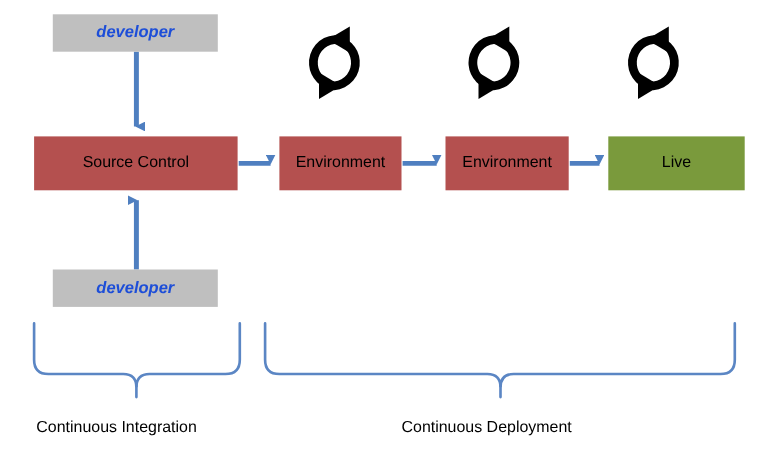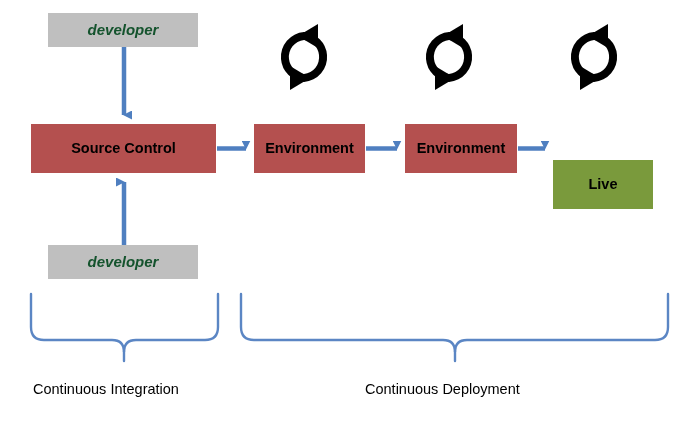--- a/index.html
+++ b/index.html
@@ -18,35 +18,34 @@
     overflow: hidden;
   }
   .node {
     position: absolute;
     display: flex;
     align-items: center;
     justify-content: center;
     box-sizing: border-box;
     text-align: center;
     line-height: 1.1;
-    font-weight: bold;
   }
   .node-red {
     background: #b4504f;
     color: #000000;
     font-size: 14.5px;
   }
   .node-green {
     background: #7a9a3c;
     color: #000000;
     font-size: 14.5px;
   }
   .node-gray {
     background: #bfbfbf;
-    color: #14532d;
+    color: #1d4ed8;
     font-style: italic;
     font-weight: bold;
     font-size: 15px;
   }
   .svg-layer {
     position: absolute;
     left: 0;
     top: 0;
     width: 692px;
     height: 425px;
@@ -191,21 +190,21 @@
   </div>
 
   <div class="node node-red" style="left:254px; top:124px; width:111px; height:49px;">
     <span>Environment</span>
   </div>
 
   <div class="node node-red" style="left:405px; top:124px; width:112px; height:49px;">
     <span>Environment</span>
   </div>
 
-  <div class="node node-green" style="left:553px; top:124px; width:100px; height:49px;margin-top:36px;">
+  <div class="node node-green" style="left:553px; top:124px; width:124px; height:49px;">
     <span>Live</span>
   </div>
 
   <div class="phase-label" style="left:365px; top:381px;">Continuous Deployment</div>
 
   <div class="phase-label" style="left:33px; top:381px;">Continuous Integration</div>
 
 </div>
 
 </body></html>

